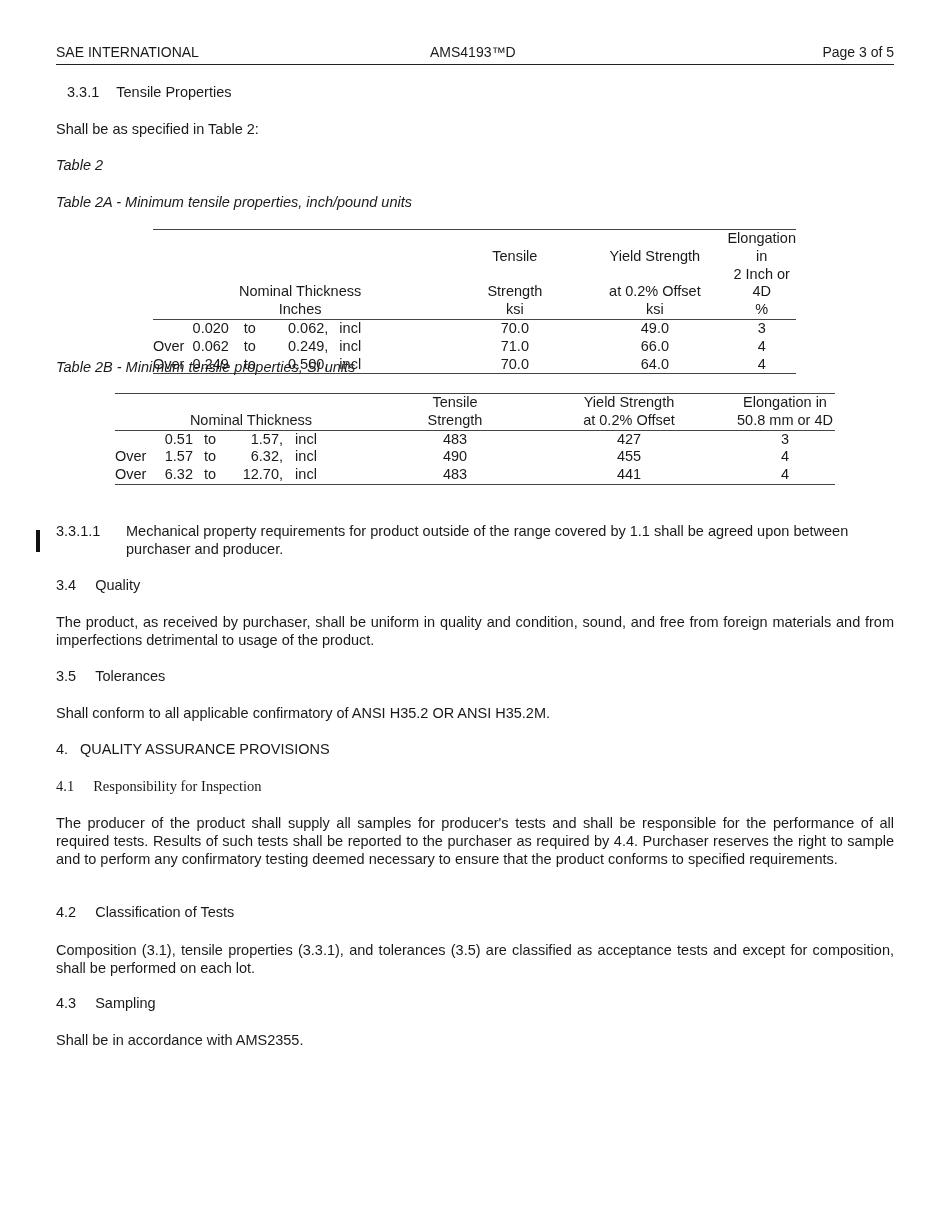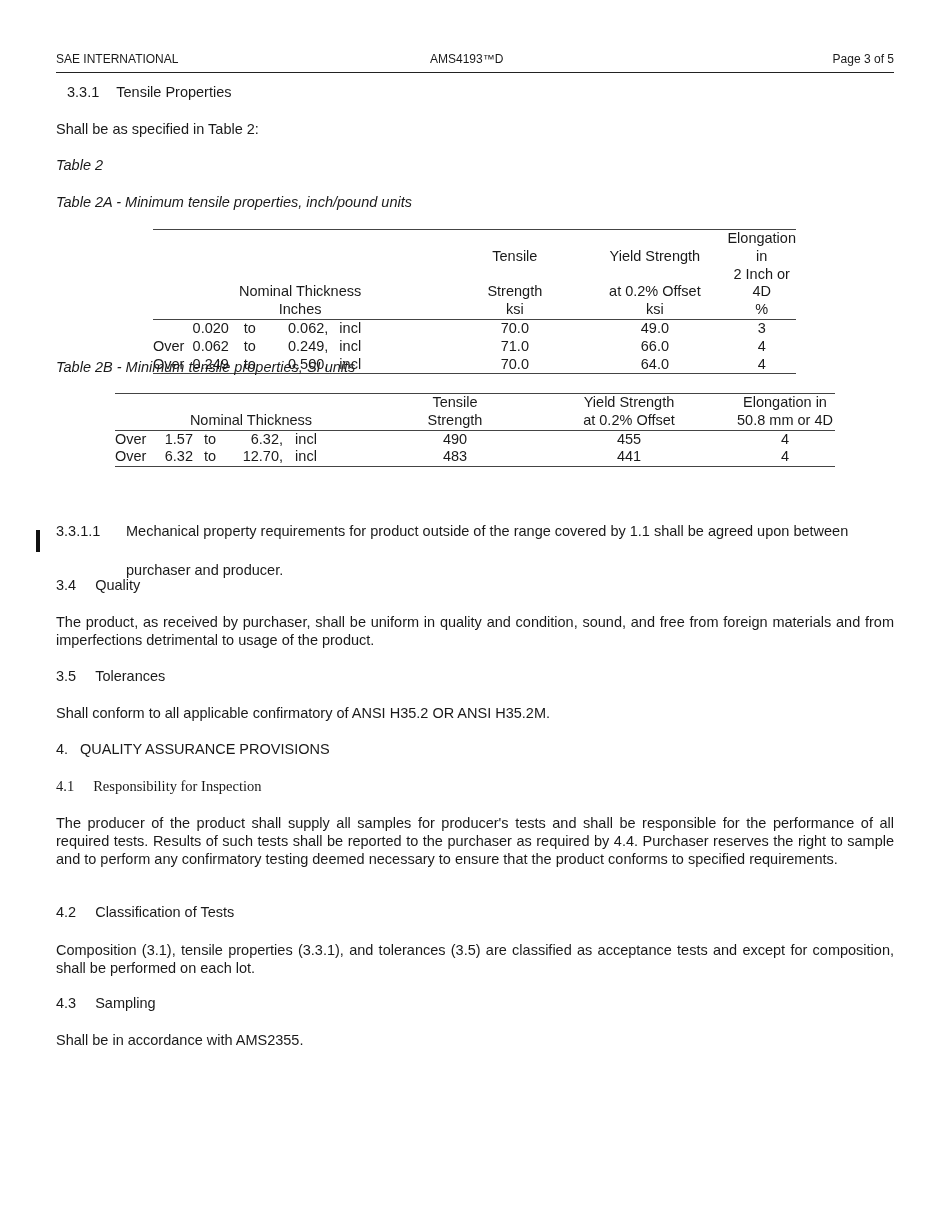--- a/index.html
+++ b/index.html
@@ -1,18 +1,18 @@
 <!DOCTYPE html>
 <html><head>
 <meta charset="utf-8">
 <style>
   html, body { margin:0; padding:0; background:#ffffff; }
   body { width:950px; height:1230px; position:relative; font-family:"Liberation Sans", sans-serif; color:#1a1a1a; font-size:14.5px; }
   .page { position:absolute; left:56px; top:0; width:838px; }
-  .hdr { position:absolute; top:52px; left:0; width:838px; height:20px; border-bottom:1.3px solid #222; font-size:12px; }
+  .hdr { position:absolute; top:44px; left:0; width:838px; height:20px; border-bottom:1.3px solid #222; font-size:14px; }
   .hdr span { position:absolute; top:0; }
   .hdr .l { left:0; }
   .hdr .c { left:362px;margin-left:12px; }
   .hdr .r { right:0; }
   .abs { position:absolute; white-space:nowrap; }
   .ttl { font-weight:normal; font-style:italic; width:838px; left:0; }
   table { border-collapse:collapse; position:absolute; font-size:14.5px; }
   table td, table th { padding:0; font-weight:normal; line-height:17.8px; vertical-align:bottom; }
   .tA { left:97px; top:229px; width:643px; border-top:1px solid #444; border-bottom:1px solid #444; }
   .tB { left:59px; top:393px; width:720px; border-top:1px solid #444; border-bottom:1px solid #444; }
@@ -134,20 +134,31 @@
       </tr>
       <tr>
         <th colspan="6" class="ctr">Nominal Thickness</th>
         <th class="ctr">Strength</th>
         <th class="ctr">at 0.2% Offset</th>
         <th class="ctr">50.8 mm or 4D</th>
       </tr>
     </thead>
     <tbody>
       <tr>
+        <td></td>
+        <td class="rt">0.51</td>
+        <td class="ctr">to</td>
+        <td class="rt">1.57,</td>
+        <td class="ctr">incl</td>
+        <td></td>
+        <td class="ctr">483</td>
+        <td class="ctr">427</td>
+        <td class="ctr">3</td>
+      </tr>
+      <tr>
         <td>Over</td>
         <td class="rt">1.57</td>
         <td class="ctr">to</td>
         <td class="rt">6.32,</td>
         <td class="ctr">incl</td>
         <td></td>
         <td class="ctr">490</td>
         <td class="ctr">455</td>
         <td class="ctr">4</td>
       </tr>
@@ -162,21 +173,21 @@
         <td class="ctr">441</td>
         <td class="ctr">4</td>
       </tr>
     </tbody>
   </table>
 
   <div class="bar"></div>
 
   <div class="abs" style="top:523px;left:0;">3.3.1.1</div>
   <div class="abs" style="top:523px;left:70px;">Mechanical property requirements for product outside of the range covered by 1.1 shall be agreed upon between</div>
-  <div class="abs" style="top:562px;left:70px;text-align:right;">purchaser and producer.</div>
+  <div class="abs" style="top:541px;left:70px;text-align:right;">purchaser and producer.</div>
 
   <div class="abs" style="top:577px;left:0;">
     <span>3.4</span><span style="display:inline-block;width:19px;"></span><span>Quality</span>
   </div>
   <div class="para last-left" style="top:613px;">The product, as received by purchaser, shall be uniform in quality and condition, sound, and free from foreign materials and from imperfections detrimental to usage of the product.</div>
 
   <div class="abs" style="top:668px;left:0;">
     <span>3.5</span><span style="display:inline-block;width:19px;"></span><span>Tolerances</span>
   </div>
   <div class="abs" style="top:705px;left:0;">Shall conform to all applicable confirmatory of ANSI H35.2 OR ANSI H35.2M.</div>

